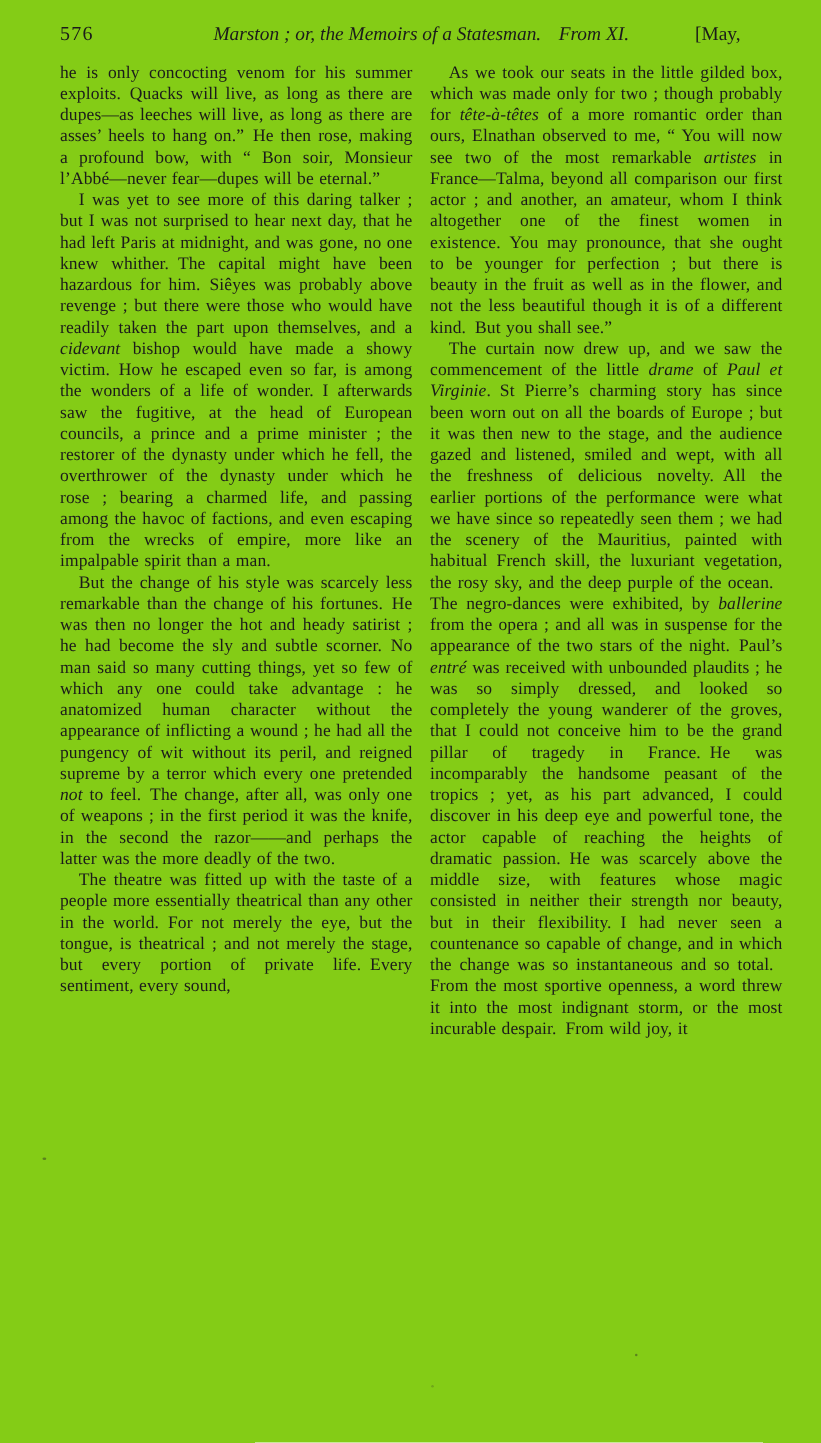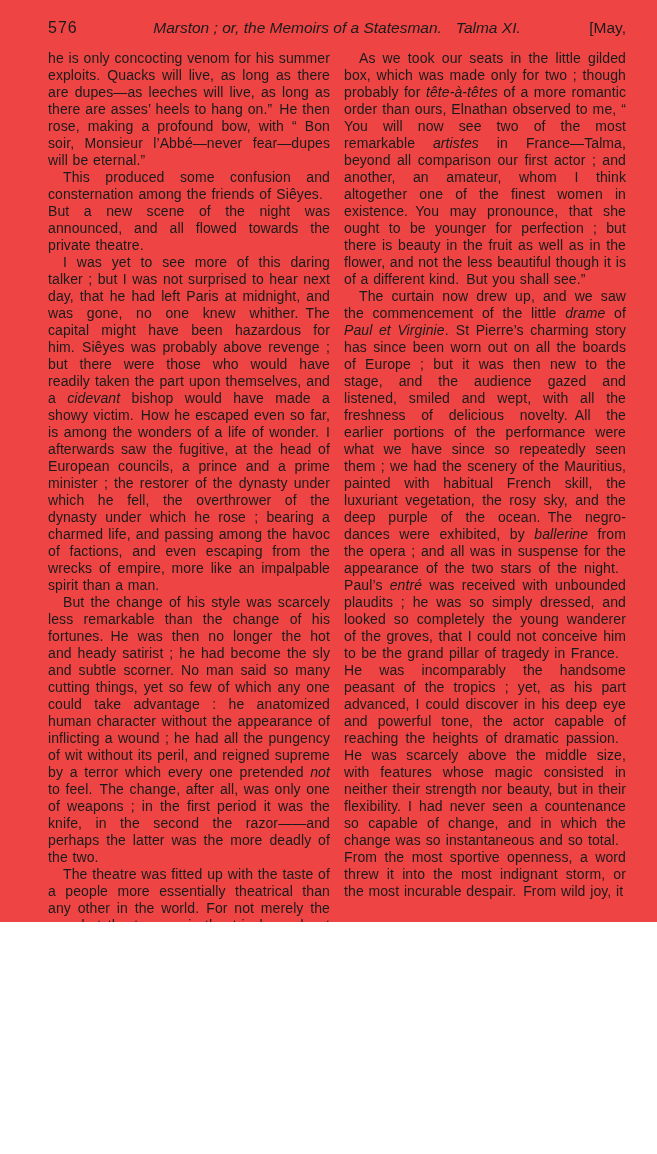--- a/index.html
+++ b/index.html
@@ -1,38 +1,38 @@
 <!DOCTYPE html>
 <html lang="en"><head>
 <meta charset="utf-8">
 <style>
   html, body { margin: 0; padding: 0; background: #ffffff; }
   .page {
     position: relative;
     width: 657px;
-    height: 922px;
-    background: #ef4444;
+    height: 1154px;
+    background: #84cc16;
     color: #1b1b1b;
-    font-family: Liberation Sans, sans-serif;
+    font-family: Liberation Serif, serif;
     overflow: hidden;
   }
   .header {
     position: absolute;
     top: 19px;
     left: 48px;
     width: 578px;
     display: flex;
     align-items: baseline;
     font-size: 15.5px;
     white-space: nowrap;
   }
   .pagenum { width: 70px; text-align: left; font-size: 16px; letter-spacing: 1px; }
   .running-title { flex: 1; text-align: center; font-style: italic; }
   .running-title .part { margin-left: 14px; }
-  .issue-date { width: 70px; text-align: right; }
+  .issue-date { width: 70px; text-align: left; }
   .columns {
     position: absolute;
     top: 50px;
     left: 48px;
     display: flex;
     gap: 14px;
     justify-content: center;
   }
   .col {
     width: 282px;
@@ -51,28 +51,27 @@
   .speck.s3 { left: 345px; top: 1108px; width: 2px; height: 2px; opacity: .5; }
   .speck.s4 { left: 610px; top: 589px;  width: 2px; height: 2px; opacity: .5; }
 </style>
 </head>
 <body>
 
 <div class="page">
 
   <div class="header">
     <span class="pagenum">576</span>
-    <span class="running-title"><span>Marston&nbsp;; or, the Memoirs of a Statesman.</span><span class="part">Talma XI.</span></span>
+    <span class="running-title"><span>Marston&nbsp;; or, the Memoirs of a Statesman.</span><span class="part">From XI.</span></span>
     <span class="issue-date">[May,</span>
   </div>
 
   <div class="columns">
     <div class="col" id="col-left">
         <p class="para">he is only concocting venom for his summer exploits. Quacks will live, as long as there are dupes—as leeches will live, as long as there are asses’ heels to hang on.” He then rose, making a profound bow, with “ Bon soir, Monsieur l’Abbé—never fear—dupes will be eternal.”</p>
-        <p class="para indent">This produced some confusion and consternation among the friends of Siêyes. But a new scene of the night was announced, and all flowed towards the private theatre.</p>
         <p class="para indent">I was yet to see more of this daring talker&nbsp;; but I was not surprised to hear next day, that he had left Paris at midnight, and was gone, no one knew whither. The capital might have been hazardous for him. Siêyes was probably above revenge&nbsp;; but there were those who would have readily taken the part upon themselves, and a <em>cidevant</em> bishop would have made a showy victim. How he escaped even so far, is among the wonders of a life of wonder. I afterwards saw the fugitive, at the head of European councils, a prince and a prime minister&nbsp;; the restorer of the dynasty under which he fell, the overthrower of the dynasty under which he rose&nbsp;; bearing a charmed life, and passing among the havoc of factions, and even escaping from the wrecks of empire, more like an impalpable spirit than a man.</p>
         <p class="para indent">But the change of his style was scarcely less remarkable than the change of his fortunes. He was then no longer the hot and heady satirist&nbsp;; he had become the sly and subtle scorner. No man said so many cutting things, yet so few of which any one could take advantage&nbsp;: he anatomized human character without the appearance of inflicting a wound&nbsp;; he had all the pungency of wit without its peril, and reigned supreme by a terror which every one pretended <em>not</em> to feel. The change, after all, was only one of weapons&nbsp;; in the first period it was the knife, in the second the razor——and perhaps the latter was the more deadly of the two.</p>
         <p class="para indent">The theatre was fitted up with the taste of a people more essentially theatrical than any other in the world. For not merely the eye, but the tongue, is theatrical&nbsp;; and not merely the stage, but every portion of private life. Every sentiment, every sound,</p>
       </div>
     <div class="col" id="col-right">
         <p class="para indent">As we took our seats in the little gilded box, which was made only for two&nbsp;; though probably for <em>tête-à-têtes</em> of a more romantic order than ours, Elnathan observed to me, “ You will now see two of the most remarkable <em>artistes</em> in France—Talma, beyond all comparison our first actor&nbsp;; and another, an amateur, whom I think altogether one of the finest women in existence. You may pronounce, that she ought to be younger for perfection&nbsp;; but there is beauty in the fruit as well as in the flower, and not the less beautiful though it is of a different kind. But you shall see.”</p>
         <p class="para indent">The curtain now drew up, and we saw the commencement of the little <em>drame</em> of <em>Paul et Virginie</em>. St Pierre’s charming story has since been worn out on all the boards of Europe&nbsp;; but it was then new to the stage, and the audience gazed and listened, smiled and wept, with all the freshness of delicious novelty. All the earlier portions of the performance were what we have since so repeatedly seen them&nbsp;; we had the scenery of the Mauritius, painted with habitual French skill, the luxuriant vegetation, the rosy sky, and the deep purple of the ocean. The negro-dances were exhibited, by <em>ballerine</em> from the opera&nbsp;; and all was in suspense for the appearance of the two stars of the night. Paul’s <em>entré</em> was received with unbounded plaudits&nbsp;; he was so simply dressed, and looked so completely the young wanderer of the groves, that I could not conceive him to be the grand pillar of tragedy in France. He was incomparably the handsome peasant of the tropics&nbsp;; yet, as his part advanced, I could discover in his deep eye and powerful tone, the actor capable of reaching the heights of dramatic passion. He was scarcely above the middle size, with features whose magic consisted in neither their strength nor beauty, but in their flexibility. I had never seen a countenance so capable of change, and in which the change was so instantaneous and so total. From the most sportive openness, a word threw it into the most indignant storm, or the most incurable despair. From wild joy, it</p>
       </div>
   </div>
 

